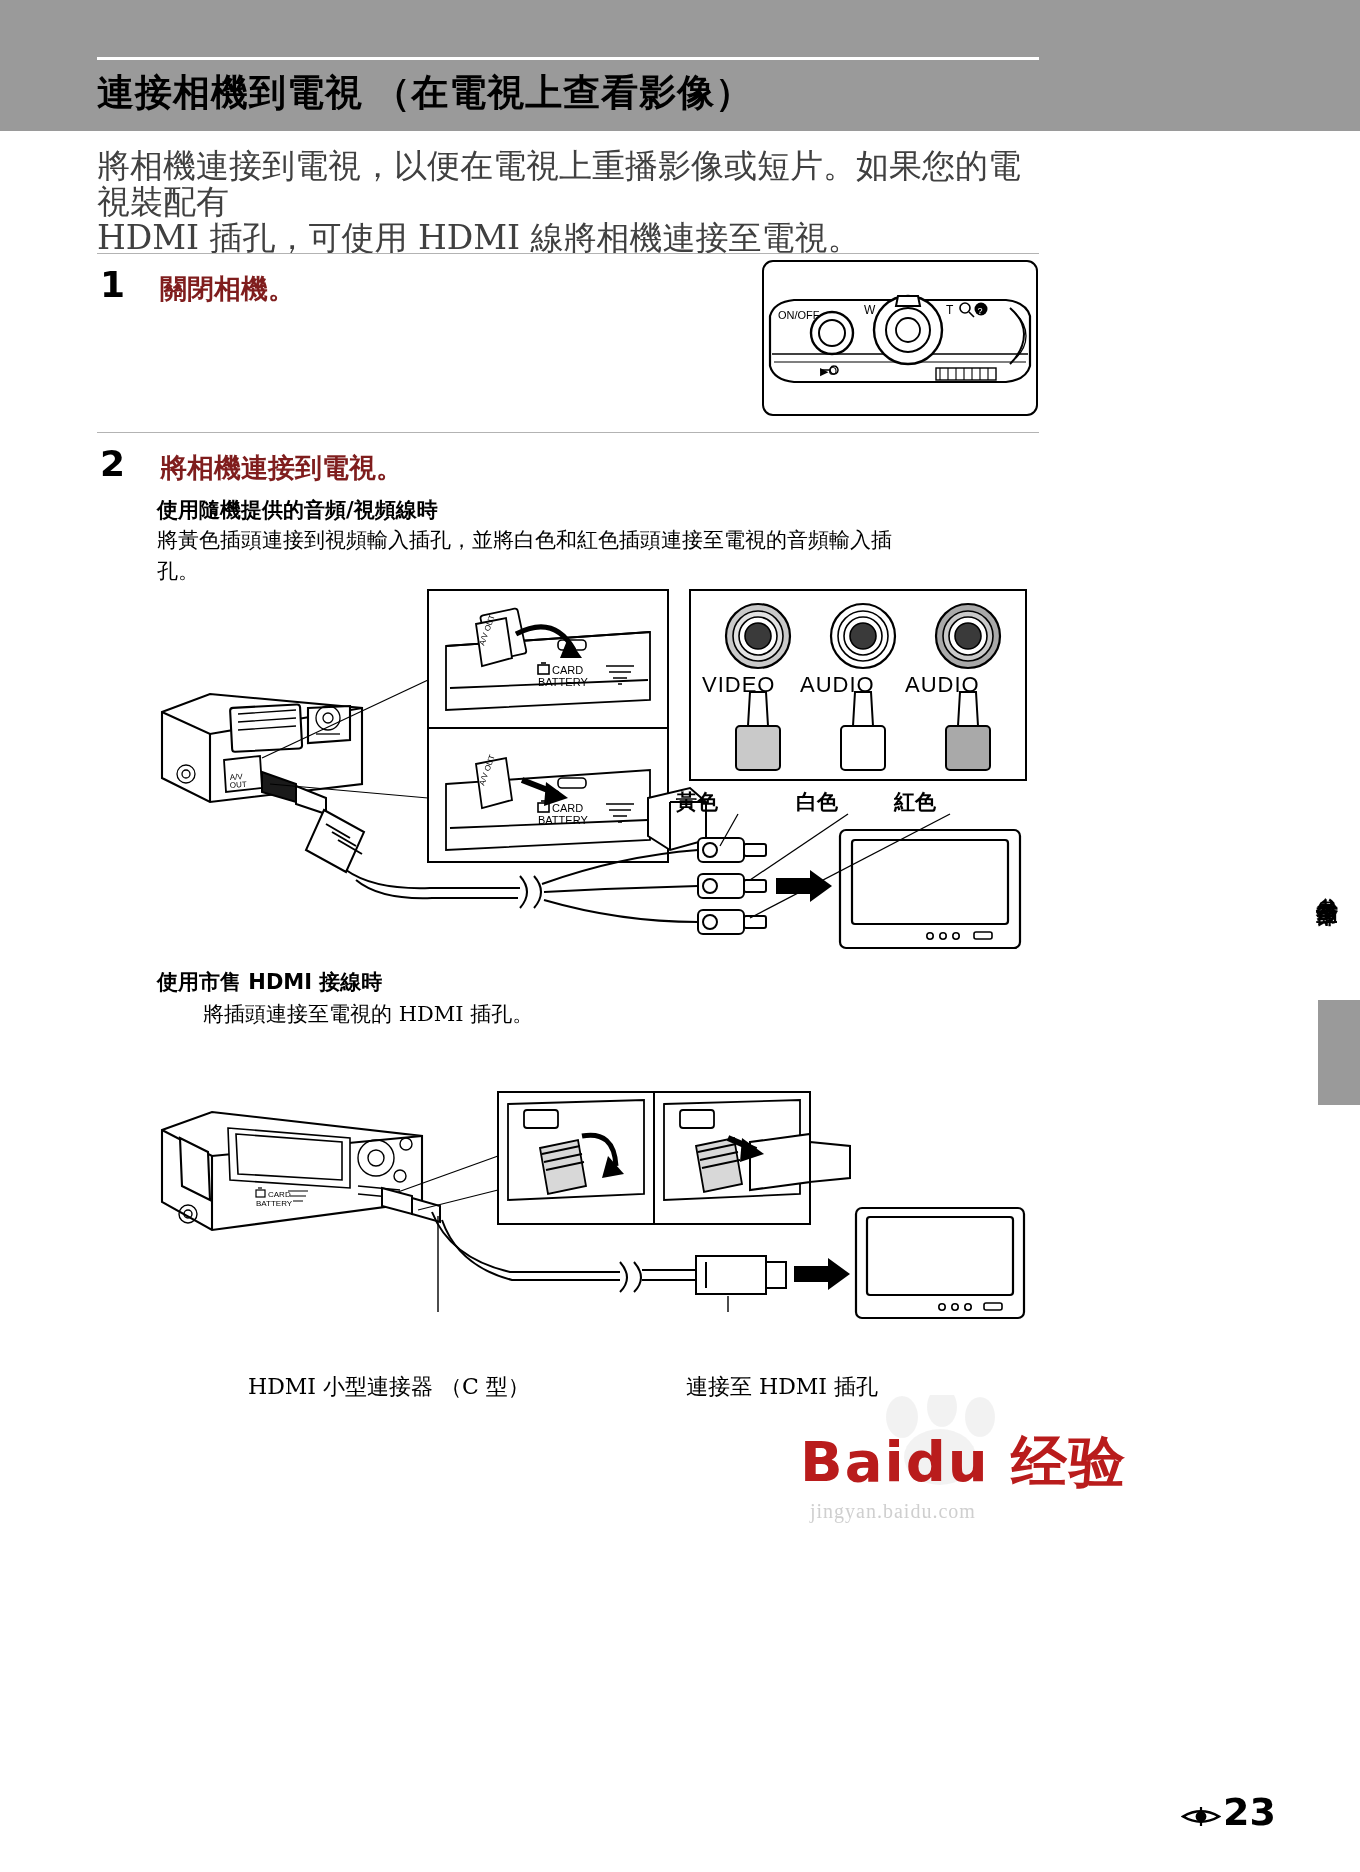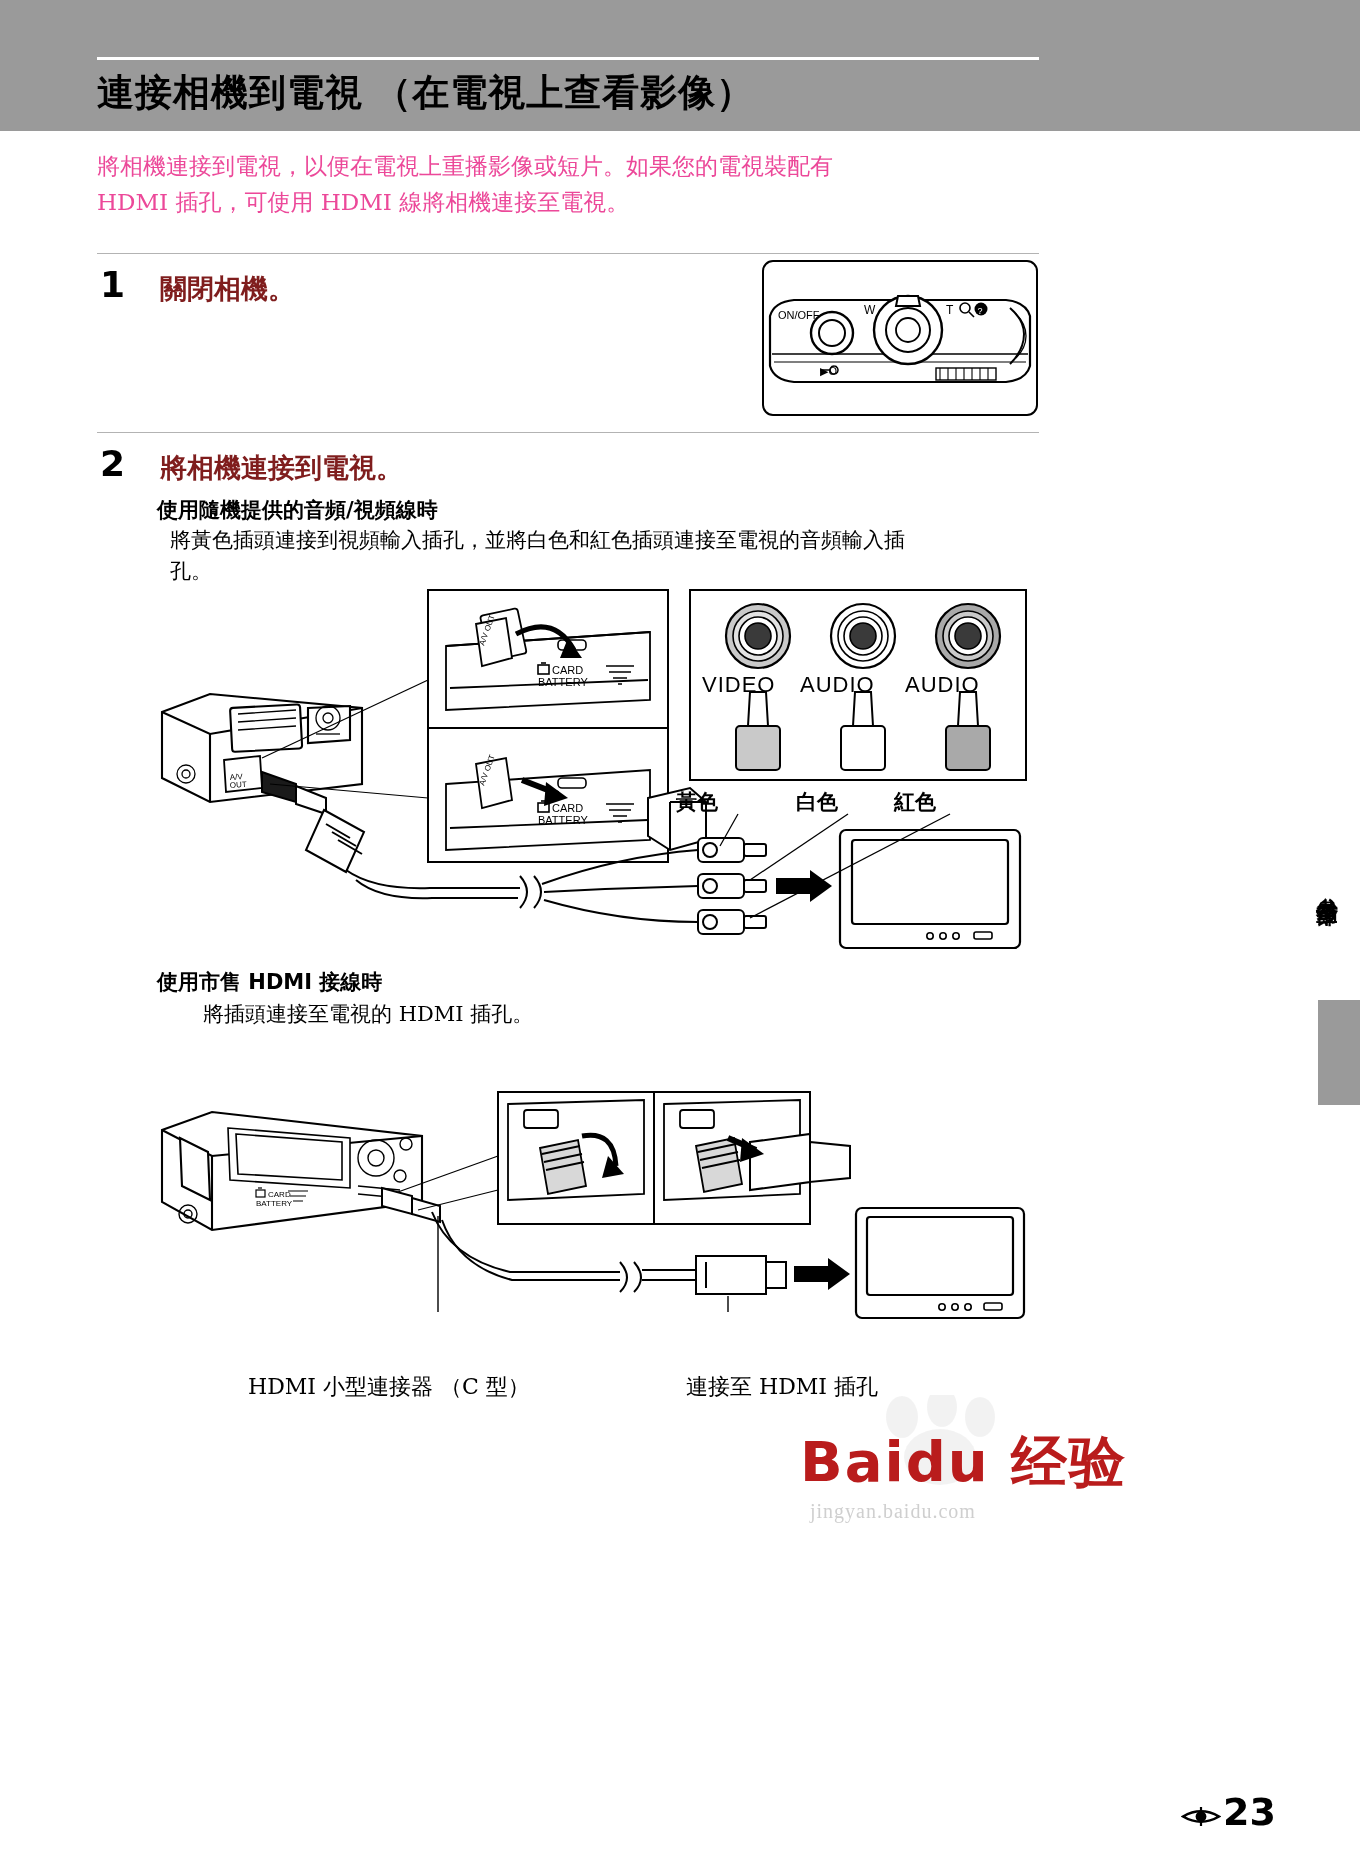--- a/index.html
+++ b/index.html
@@ -13,30 +13,30 @@
   
   .header-band{
     position:absolute;left:0;top:0;width:1360px;height:131px;
     background:#9a9a9a;
   }
   .header-rule{
     position:absolute;left:97px;top:57px;width:942px;height:3px;background:#ffffff;
   }
   .header-title{
     position:absolute;left:97px;top:68px;width:960px;
-    font-family:Liberation Sans, sans-serif;
+    font-family:Liberation Serif, serif;
     font-weight:bold;font-size:37px;color:#000;letter-spacing:1px;
     white-space:nowrap;
   }
 
   
   .intro{
     position:absolute;left:97px;top:148px;width:950px;
     font-family:"DejaVu Serif","Liberation Serif",serif;
-    font-size:23px;line-height:36px;color:#ec4899;
+    font-size:33px;line-height:36px;color:#404040;
   }
   .intro .l2{display:block;}
 
   
   .rule{position:absolute;left:97px;width:942px;height:1px;background:#b3b3b3;}
 
   
   .step-num{
     position:absolute;
     font-family:"DejaVu Sans","Liberation Sans",sans-serif;
@@ -169,21 +169,21 @@
   <path d="M180 110 L180 122 M188 110 L188 122 M196 110 L196 122 M204 110 L204 122 M212 110 L212 122 M220 110 L220 122 M228 110 L228 122" stroke="#000" stroke-width="1.1"></path>
 </svg>
 </div>
 
 <div class="rule" style="top:432px;"></div>
 
 <div class="step-num" style="left:100px;top:443px;">2</div>
 <div class="step-title" style="left:160px;top:450px;">將相機連接到電視。</div>
 
 <div class="sub-head" style="left:157px;top:496px;">使用隨機提供的音頻/視頻線時</div>
-<div class="sub-body" style="left:170px;top:525px;">
+<div class="sub-body" style="left:157px;top:525px;">
   <span>將黃色插頭連接到視頻輸入插孔，並將白色和紅色插頭連接至電視的音頻輸入插</span>
   <span style="display:block;">孔。</span>
 </div>
 
 <div class="fig" style="left:150px;top:588px;">
 <svg width="880" height="375" viewBox="0 0 880 375">
 
   <g stroke="#000" fill="#fff" stroke-width="2.1">
     <path d="M12 124 L12 190 L60 214 L212 196 L212 120 L60 106 Z"></path>
     <path d="M12 124 L60 146 L212 120"></path>

